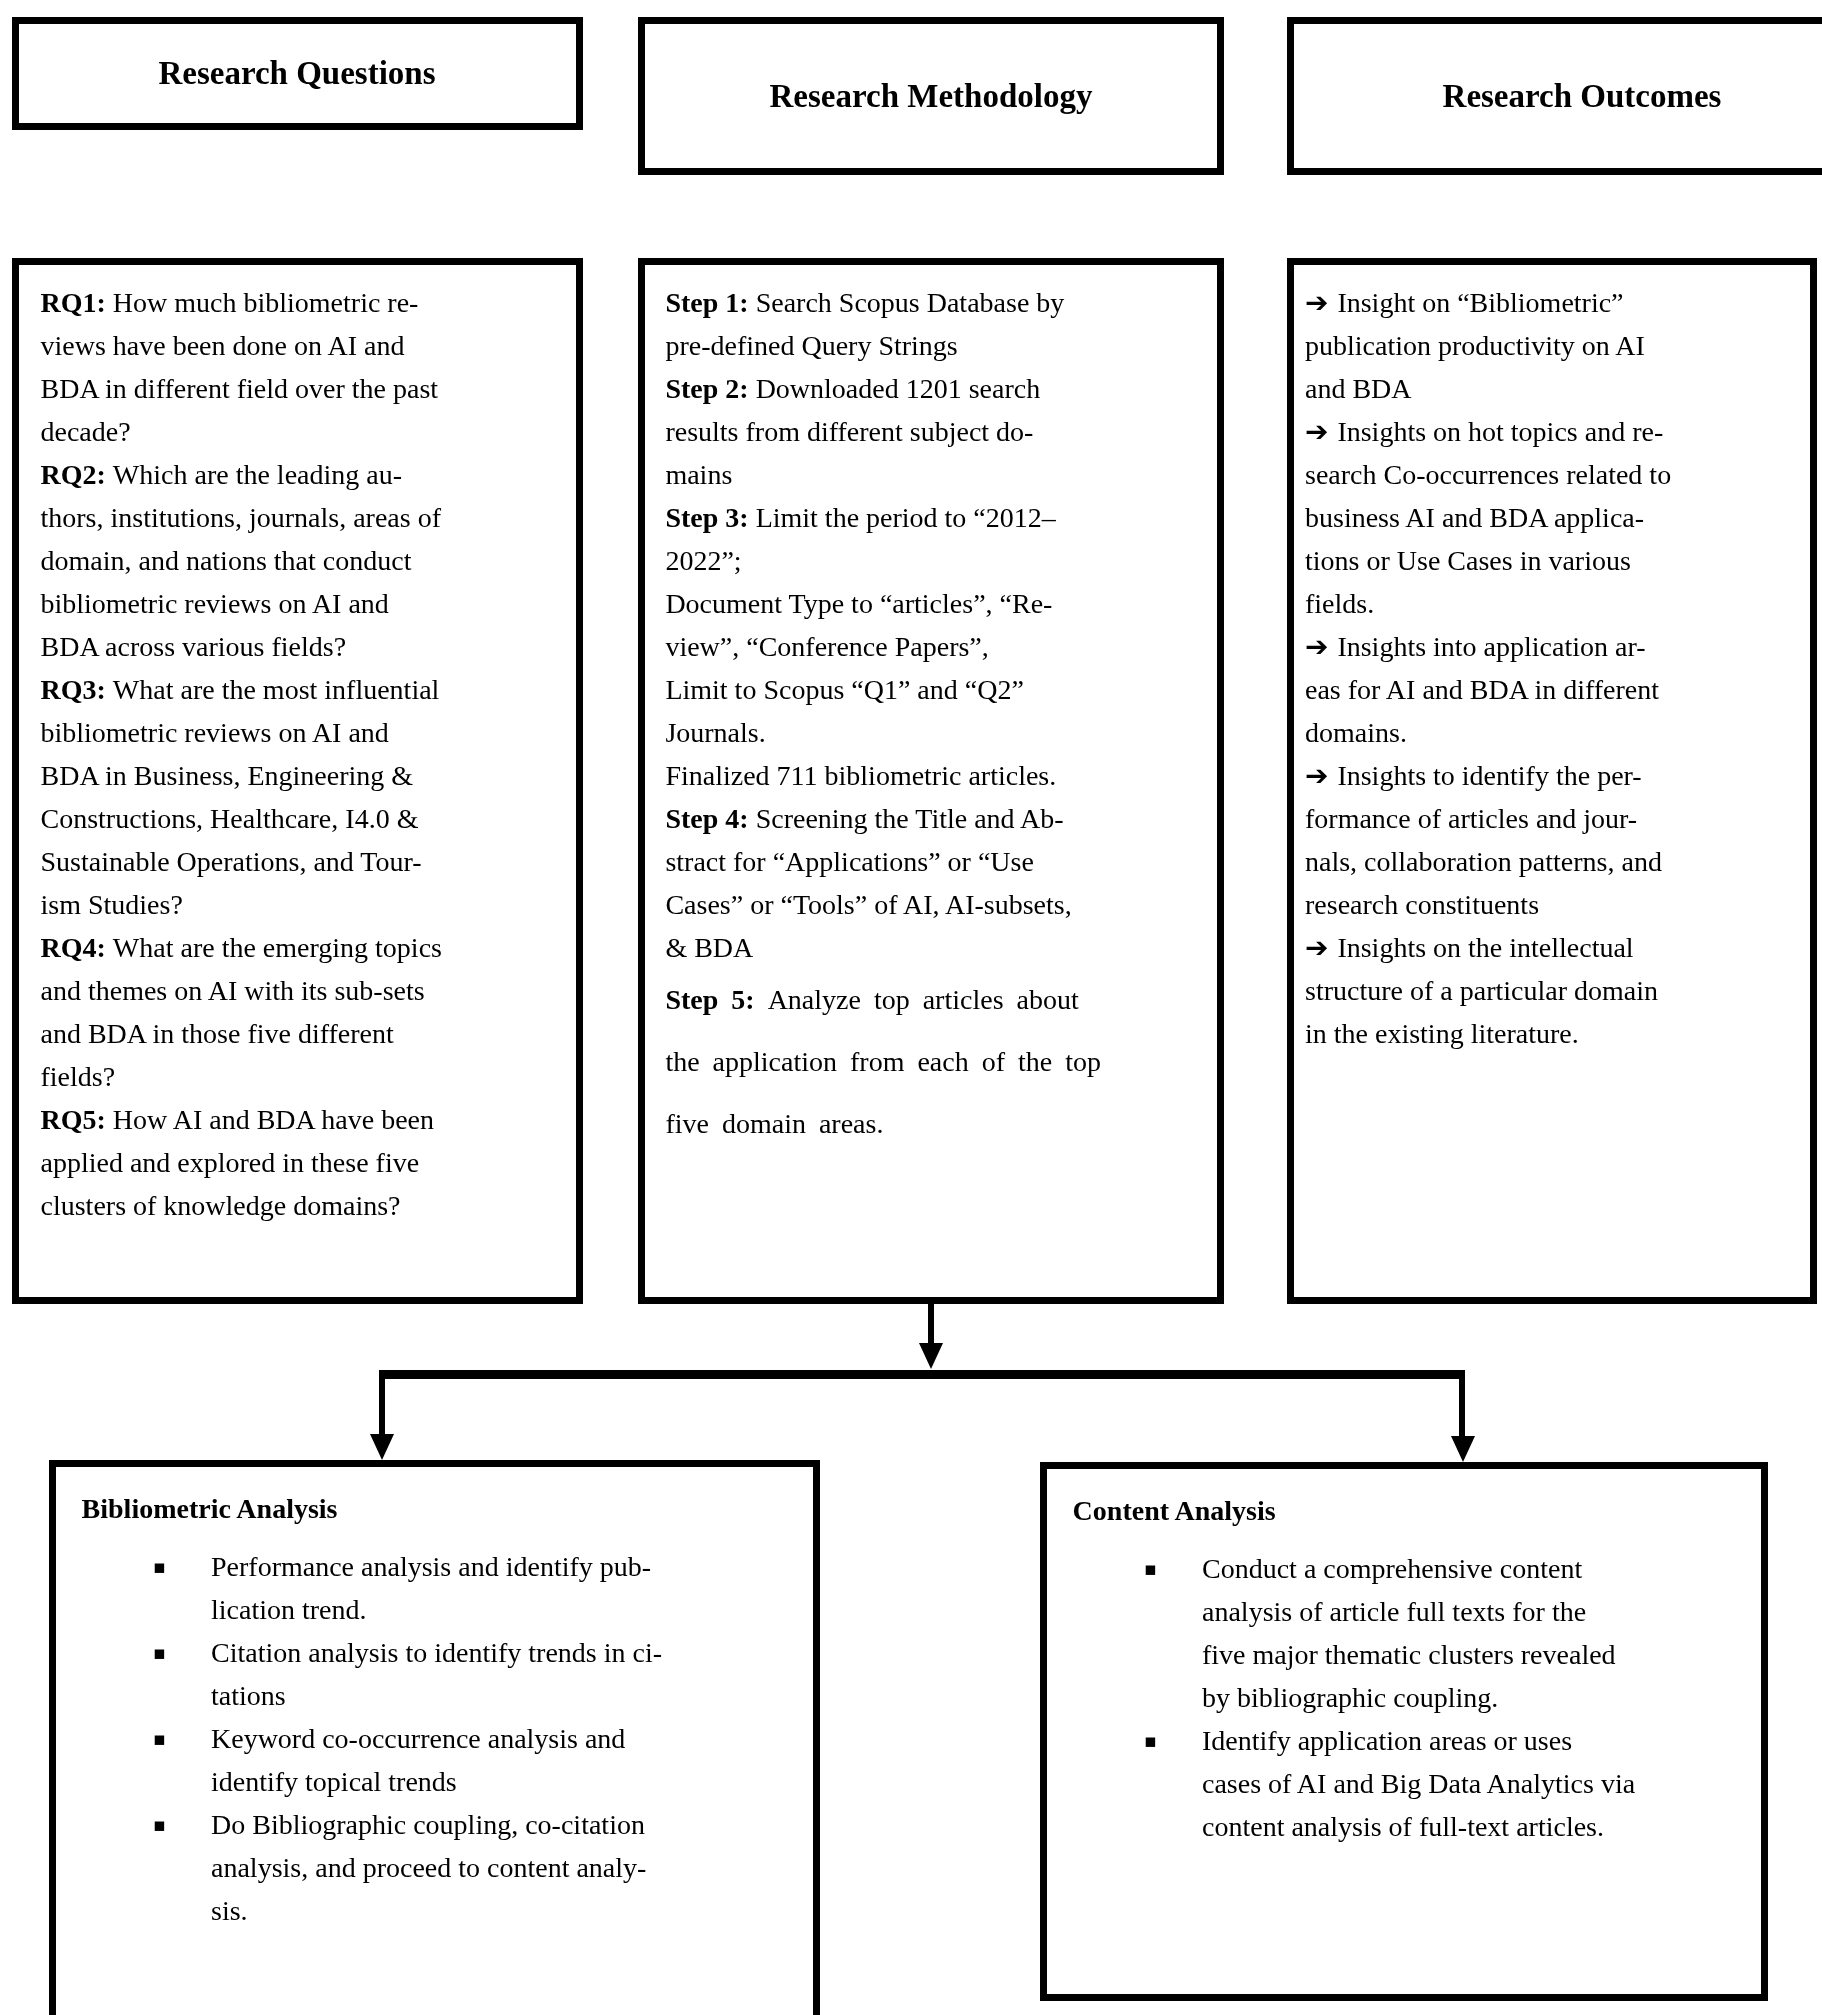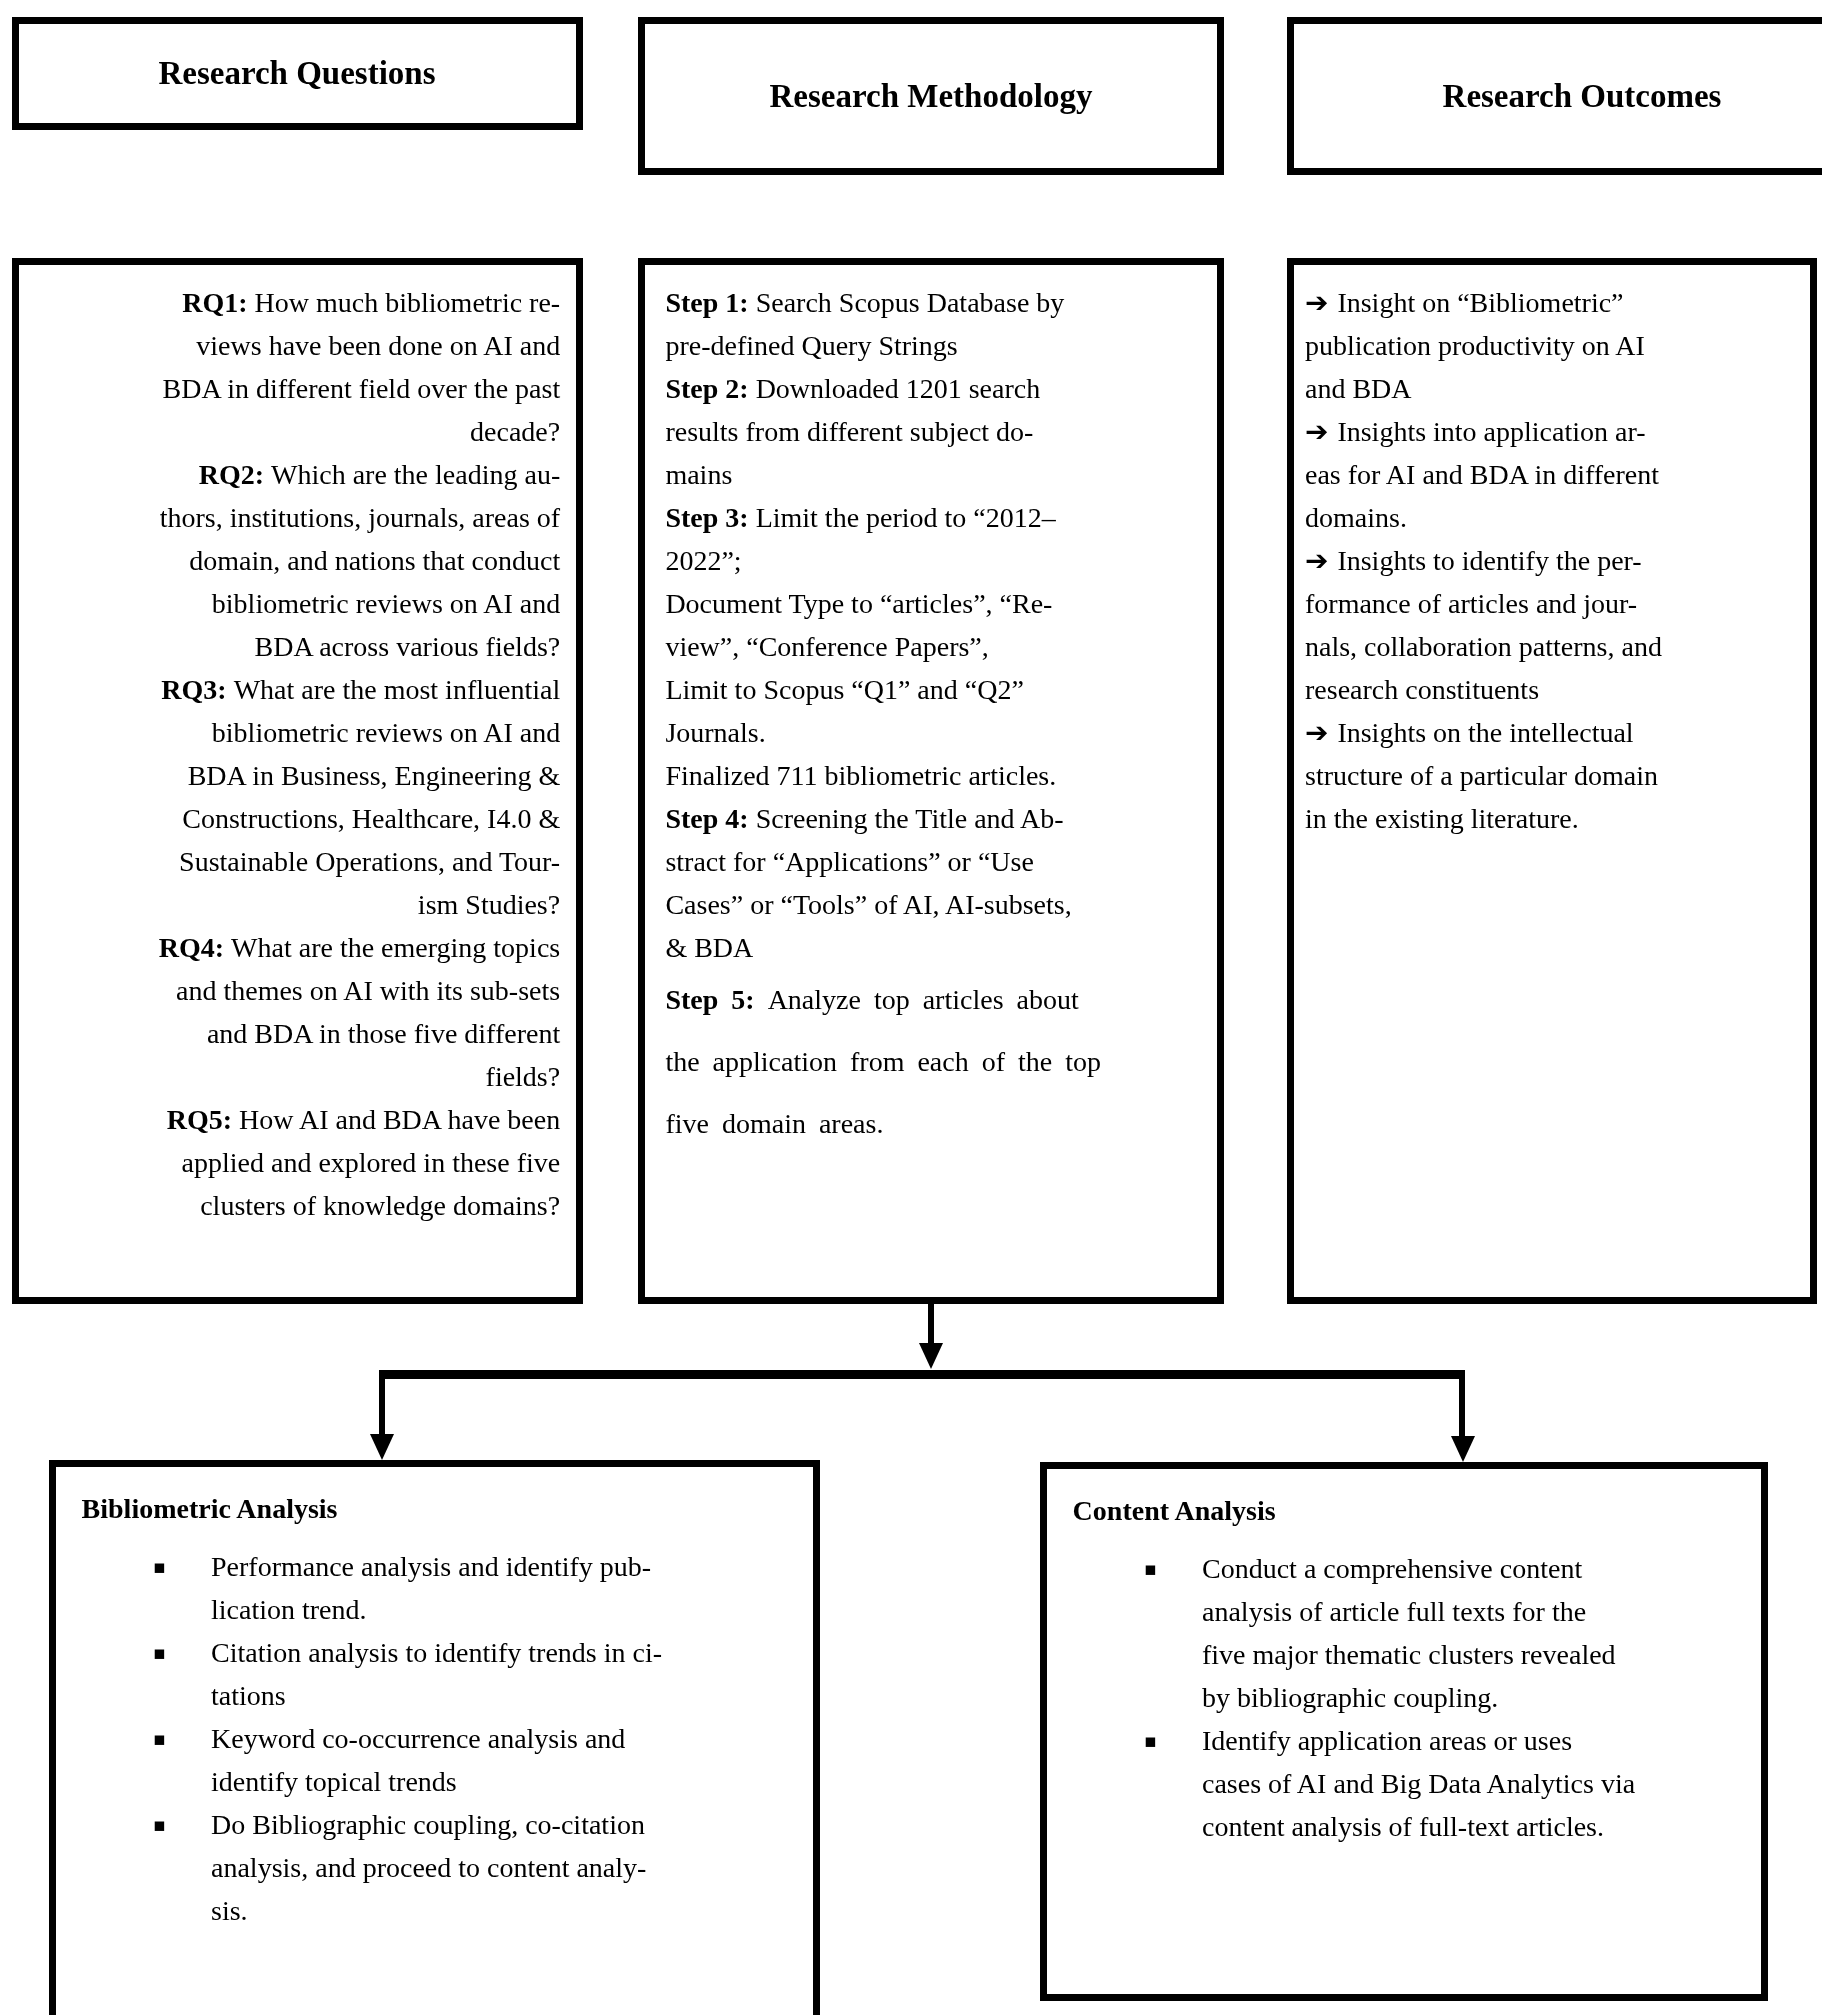--- a/index.html
+++ b/index.html
@@ -24,21 +24,21 @@
   .hdr {
     display: flex; align-items: center; justify-content: center;
     font-weight: bold; font-size: 33px; text-align: center;
   }
   #hdr-q { left: 11.5px;   top: 17px; width: 571px; height: 113px; }
   #hdr-m { left: 638px; top: 17px; width: 586px; height: 158px; }
   #hdr-o { left: 1287px; top: 17px; width: 590px; height: 158px; }
 
   
   .col { font-size: 28px; line-height: 43px; }
-  #box-q { left: 11.5px;   top: 258px; width: 571px; height: 1046px; padding: 16px 15.3px 0 22px; text-align: right; }
+  #box-q { left: 11.5px;   top: 258px; width: 571px; height: 1046px; padding: 16px 15.3px 0 22px; }
   #box-m { left: 638px; top: 258px; width: 586px; height: 1046px; padding: 16px 15.3px 0 20.4px; }
   #box-o { left: 1287px; top: 258px; width: 530px; height: 1046px; padding: 16px 7.7px 0 11px; }
 
   .para { margin: 0; white-space: pre-line; }
   .para.spaced { line-height: 62px; word-spacing: 6px; }
   .glyph { font-family: "DejaVu Sans", sans-serif; }
 
   
   .stem { position: absolute; background: #000000; }
   .tri  { position: absolute; width: 0; height: 0;
@@ -121,20 +121,25 @@
 Cases” or “Tools” of AI, AI-subsets,
 &amp; BDA</p>
       <p class="para spaced"><b>Step 5: </b>Analyze top articles about
 the application from each of the top
 five domain areas.</p>
     </div>
   <div class="box col" id="box-o">
       <p class="para"><span class="glyph">➔ </span>Insight on “Bibliometric”
 publication productivity on AI
 and BDA</p>
+      <p class="para"><span class="glyph">➔ </span>Insights on hot topics and re-
+search Co-occurrences related to
+business AI and BDA applica-
+tions or Use Cases in various
+fields.</p>
       <p class="para"><span class="glyph">➔ </span>Insights into application ar-
 eas for AI and BDA in different
 domains.</p>
       <p class="para"><span class="glyph">➔ </span>Insights to identify the per-
 formance of articles and jour-
 nals, collaboration patterns, and
 research constituents</p>
       <p class="para"><span class="glyph">➔ </span>Insights on the intellectual
 structure of a particular domain
 in the existing literature.</p>

